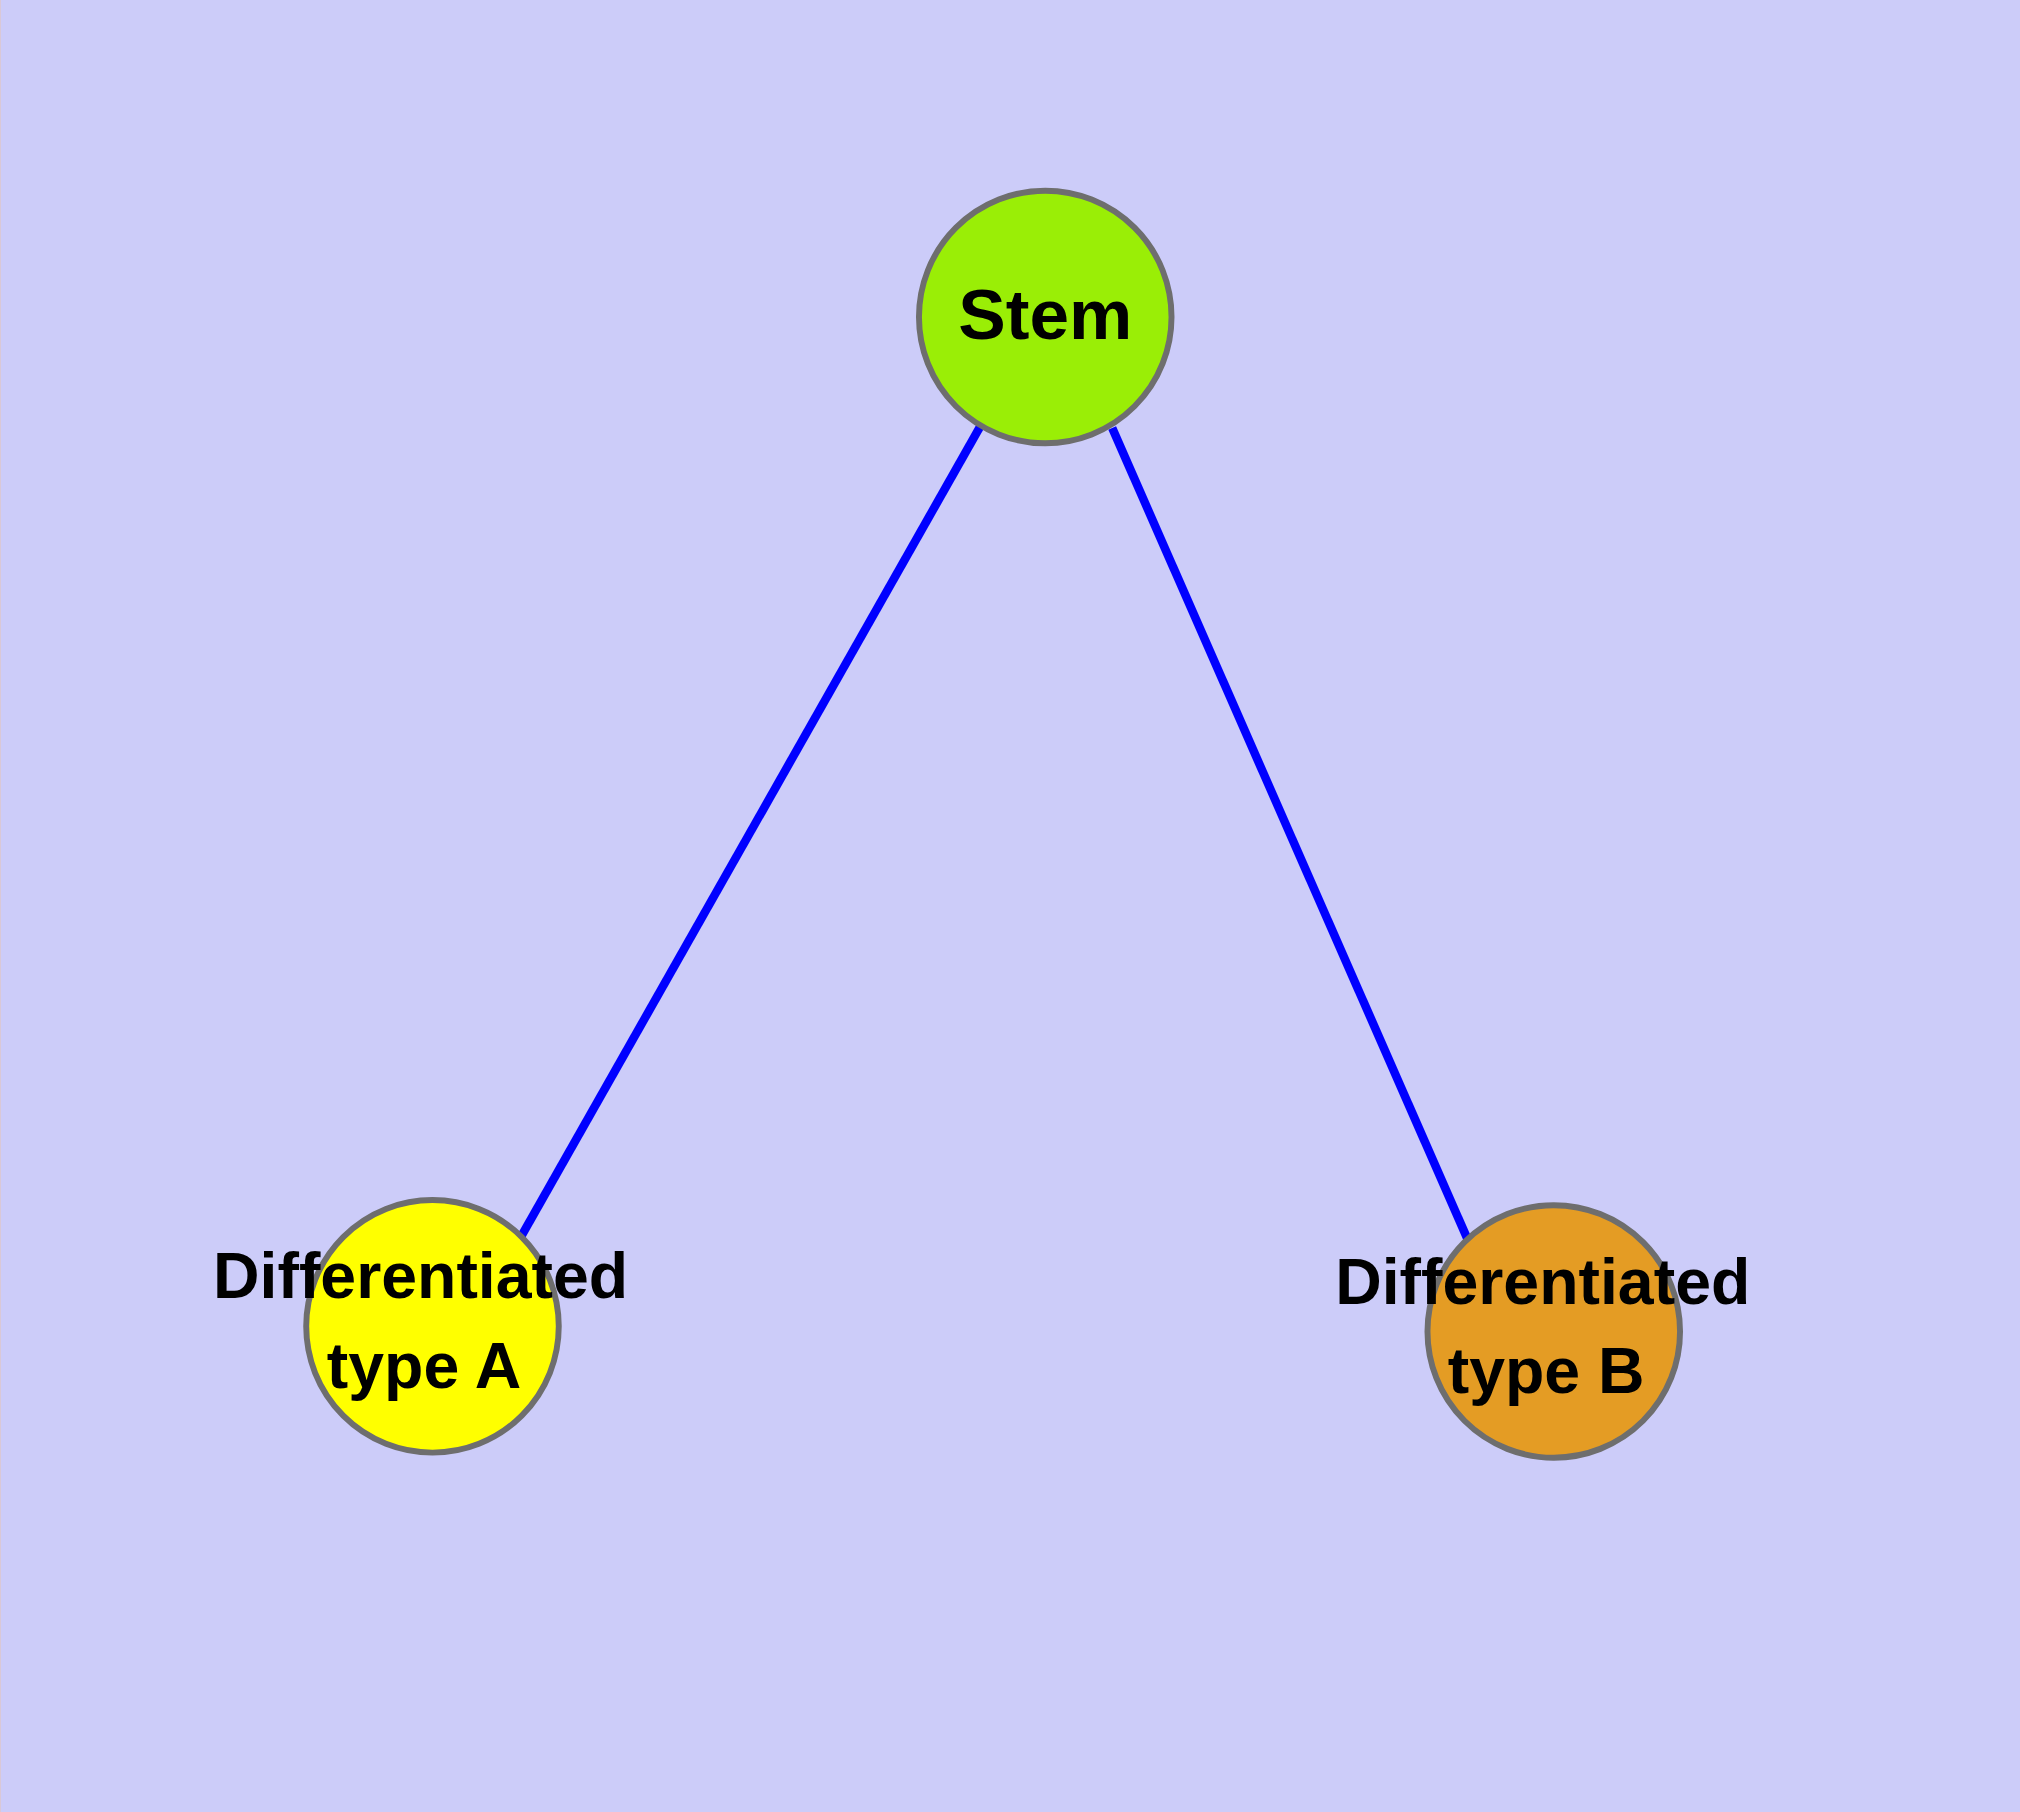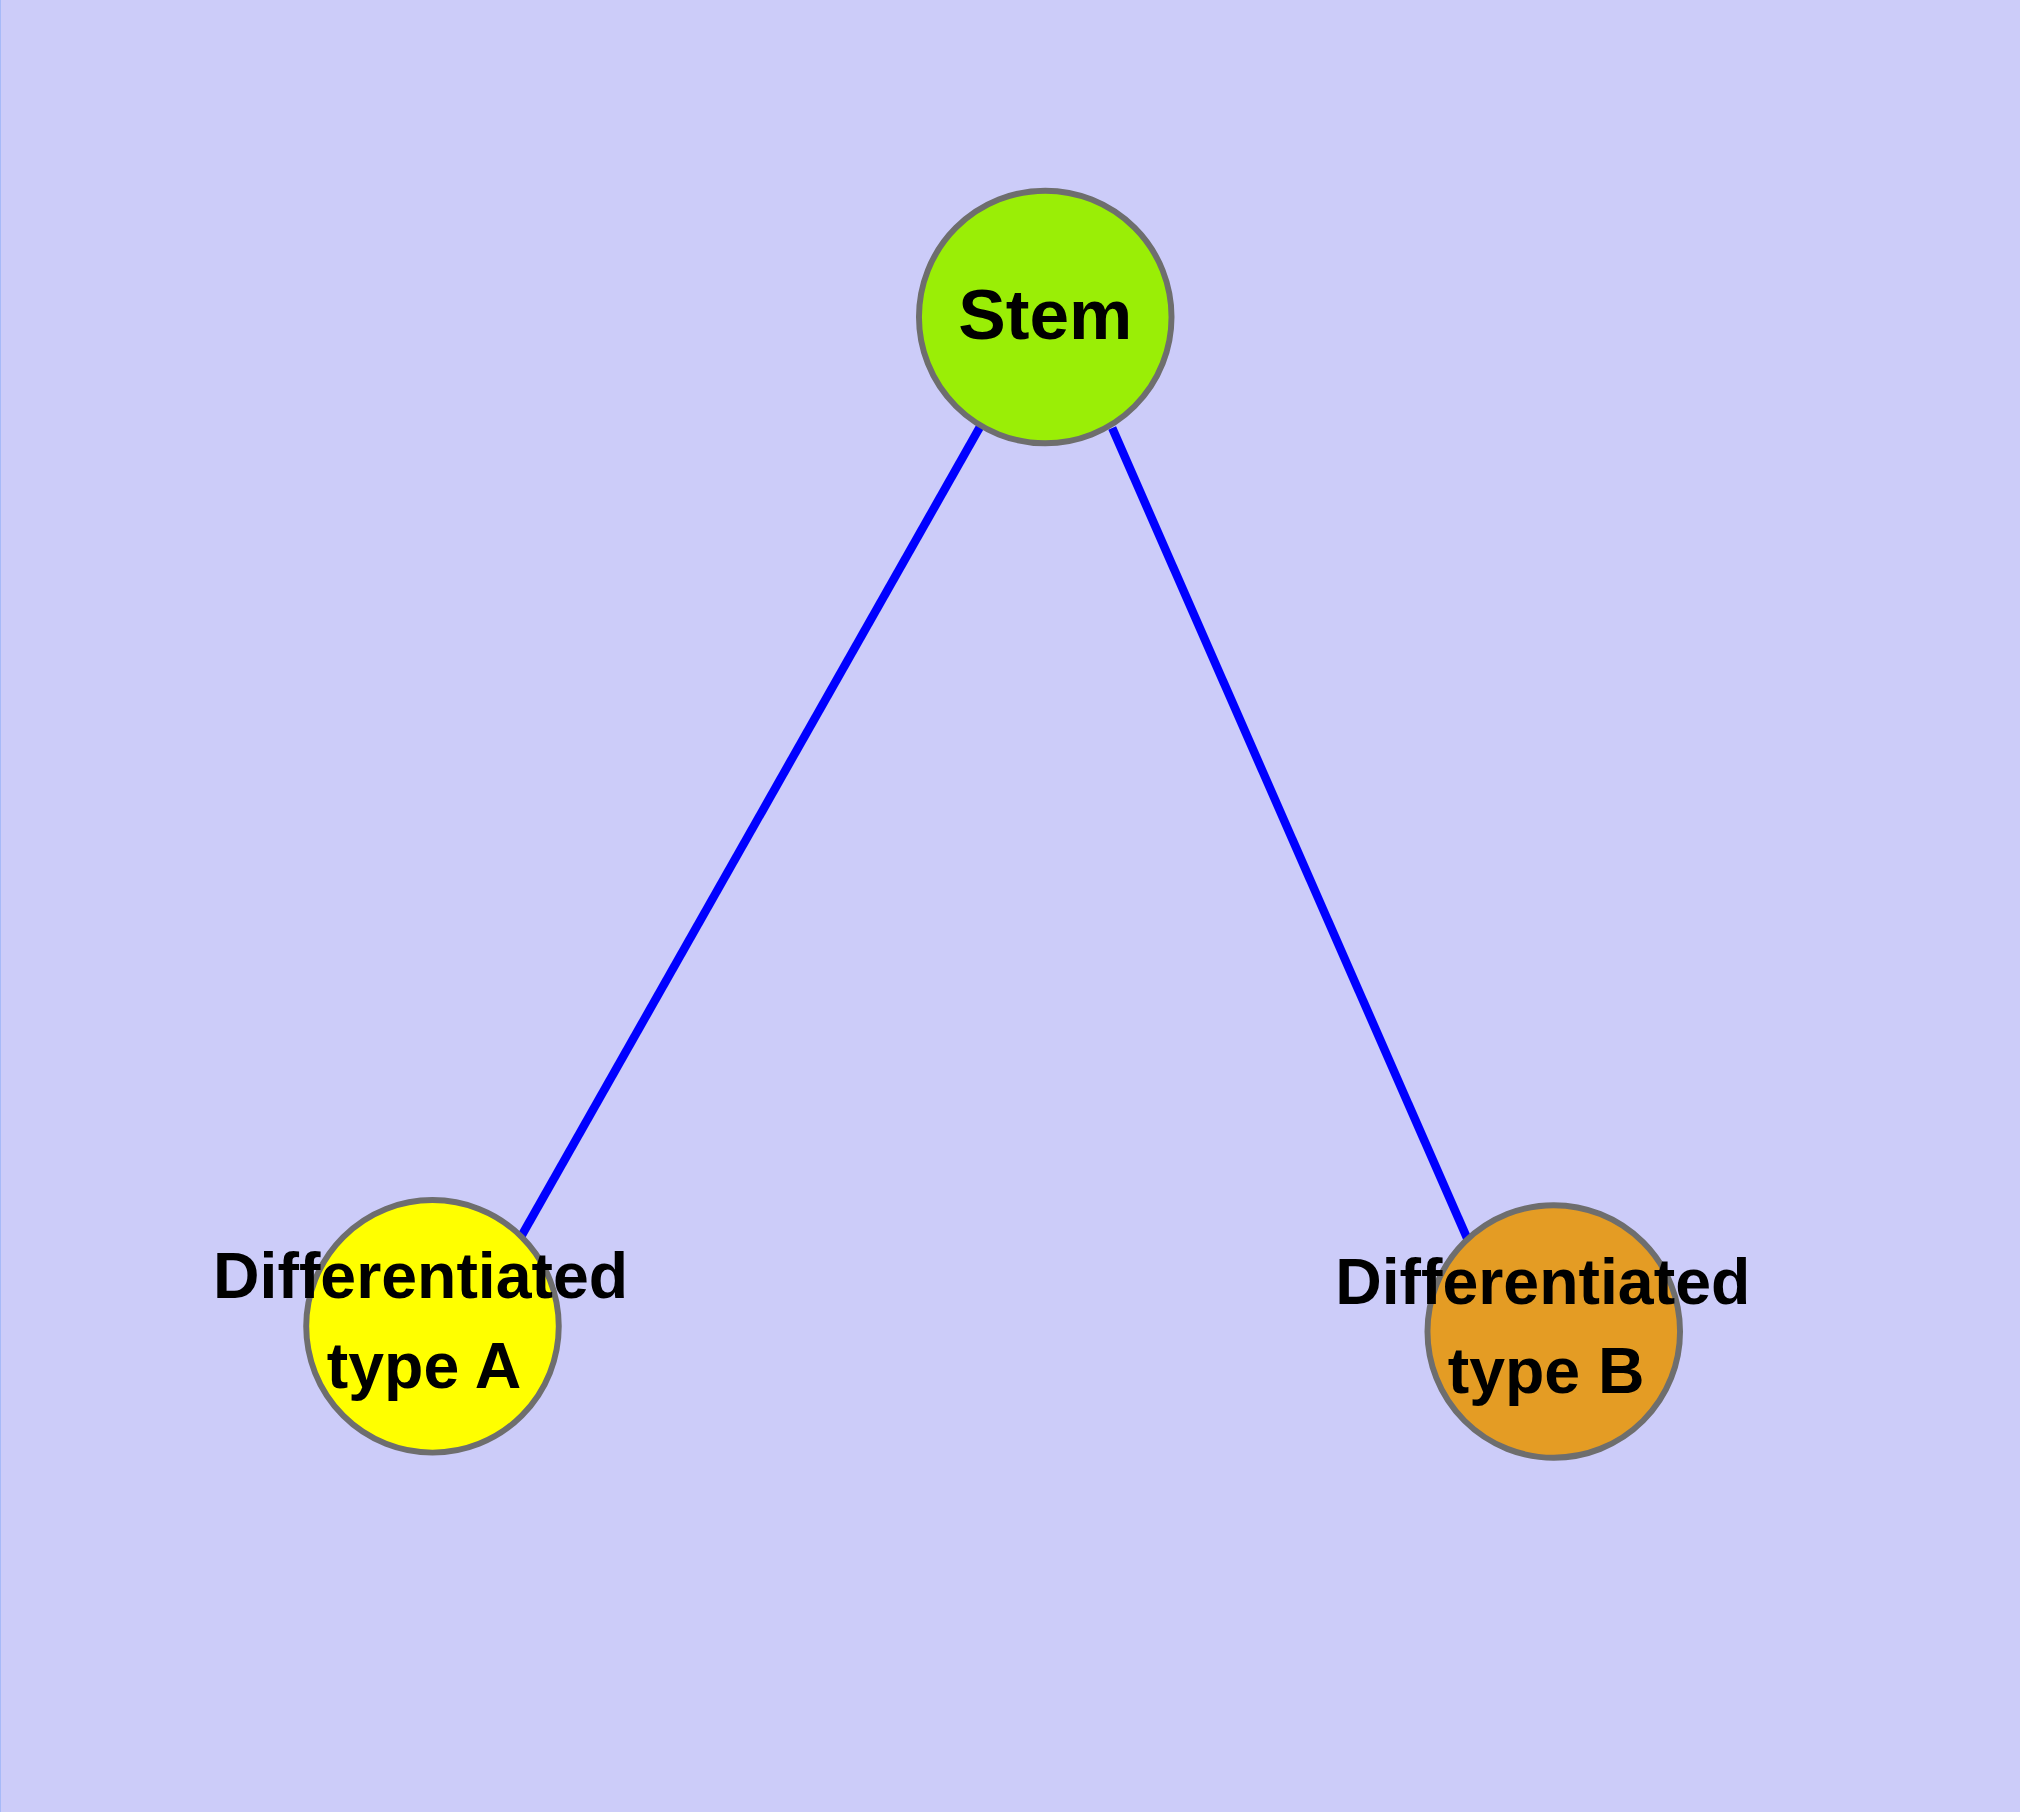--- a/index.html
+++ b/index.html
@@ -4,21 +4,21 @@
 <style>
   html, body {
     margin: 0;
     padding: 0;
     background: #ffffff;
   }
   #stage {
     position: relative;
     width: 2021px;
     height: 1812px;
-    background: #3b82f6;
+    background: #fdba74;
     overflow: hidden;
     font-family: "Liberation Sans", sans-serif;
   }
   #graph-svg {
     position: absolute;
     left: 0;
     top: 0;
     width: 2021px;
     height: 1812px;
     display: block;

